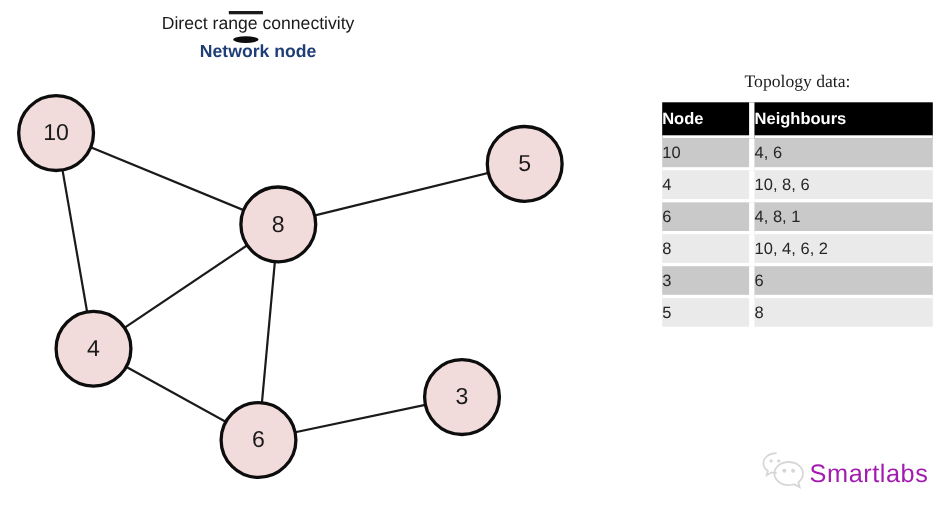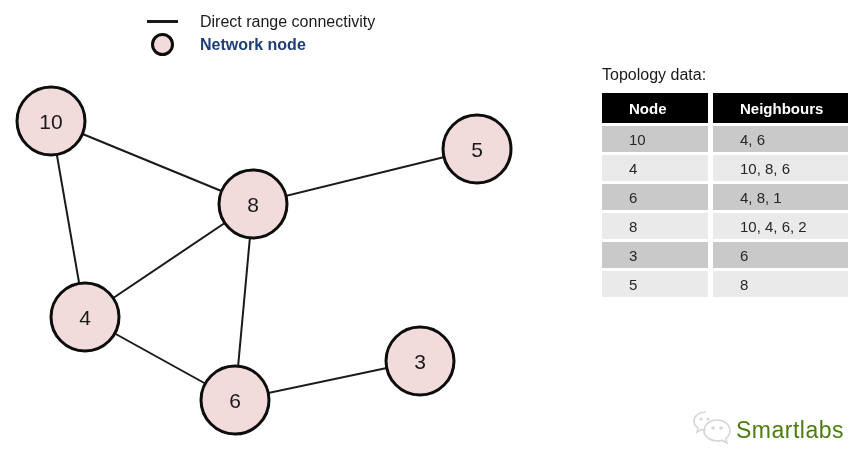--- a/index.html
+++ b/index.html
@@ -19,20 +19,21 @@
   
   .legend {
     position: absolute;
     left: 147px;
     top: 10px;
   }
   .legend-row {
     display: flex;
     align-items: center;
     height: 23px;
+    flex-direction: column;
   }
   .legend-line-sample {
     width: 31px;
     height: 3px;
     background: #1a1a1a;
     margin-right: 22px;
   }
   .legend-circle-sample {
     width: 17px;
     height: 17px;
@@ -60,34 +61,36 @@
   }
 
   
   .topology {
     position: absolute;
     left: 602px;
     top: 66px;
     width: 246px;
   }
   .topology-title {
+    text-align: center;
     font-size: 16px;
     font-weight: 500;
     color: #1a1a1a;
     margin-bottom: 9px;
+    font-family: Liberation Serif, serif;
   }
   table.topo {
     border-collapse: separate;
     border-spacing: 0;
     width: 246px;
     font-size: 15px;
   }
   table.topo th, table.topo td {
     text-align: left;
-    padding: 0 0 0 27px;
+    padding: 0 0 0 0;
     vertical-align: middle;
   }
   table.topo th {
     background: #000000;
     color: #ffffff;
     font-weight: bold;
     height: 30px;
     border-bottom: 3px solid #ffffff;
   }
   table.topo td {
@@ -110,21 +113,21 @@
     display: flex;
     align-items: center;
   }
   .watermark-icon {
     width: 42px;
     height: 44px;
     margin-right: 4px;
   }
   .watermark-label {
     font-size: 23px;
-    color: #4d7c0f;
+    color: #a21caf;
     text-shadow: -1px -1px 0 #ffffff;
     letter-spacing: 0.5px;
     text-align: center;
   }
 </style>
 </head>
 <body>
 
 <div class="canvas">
 

